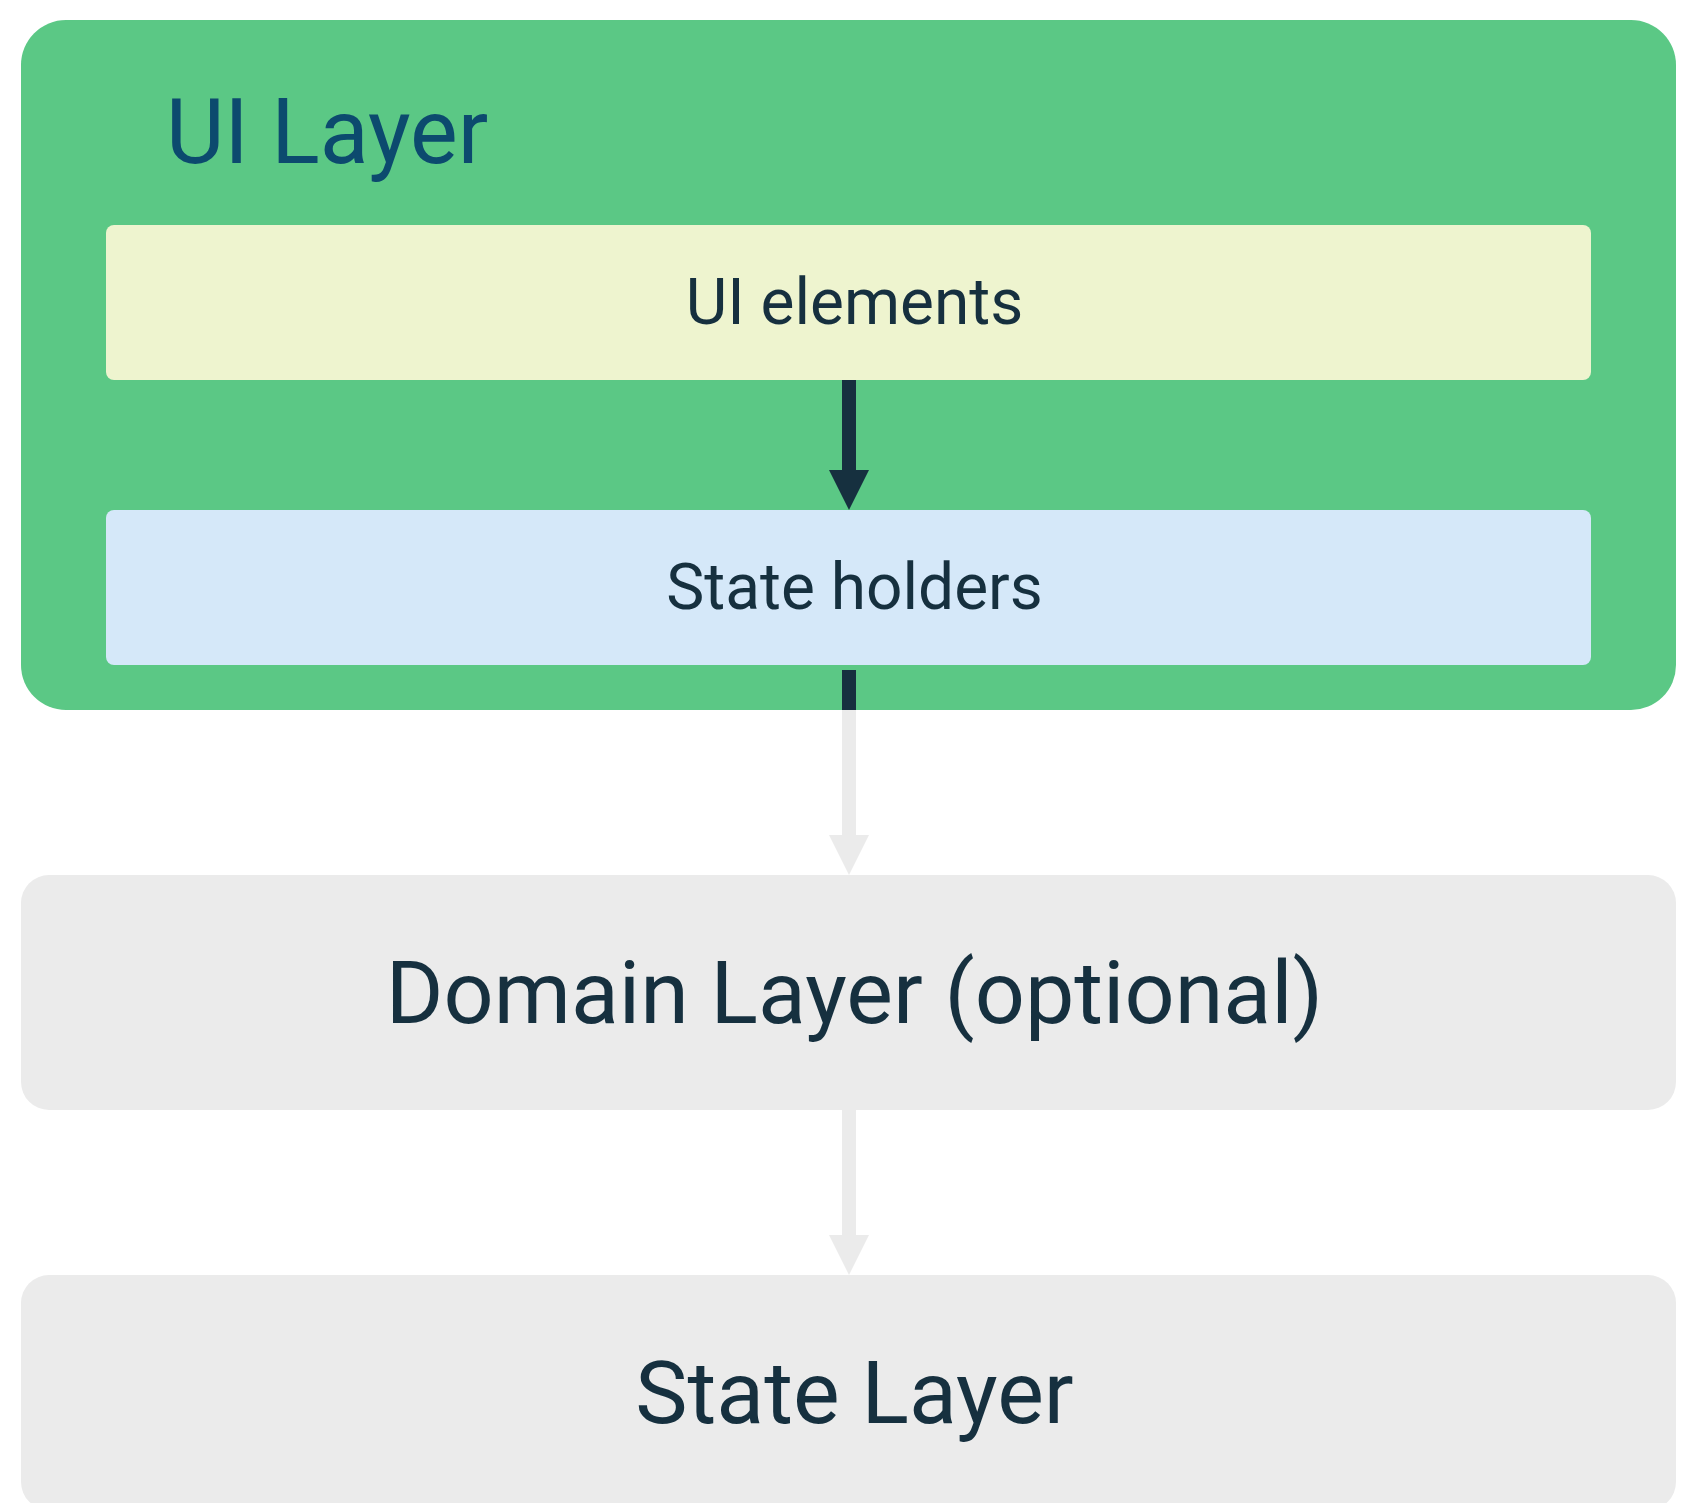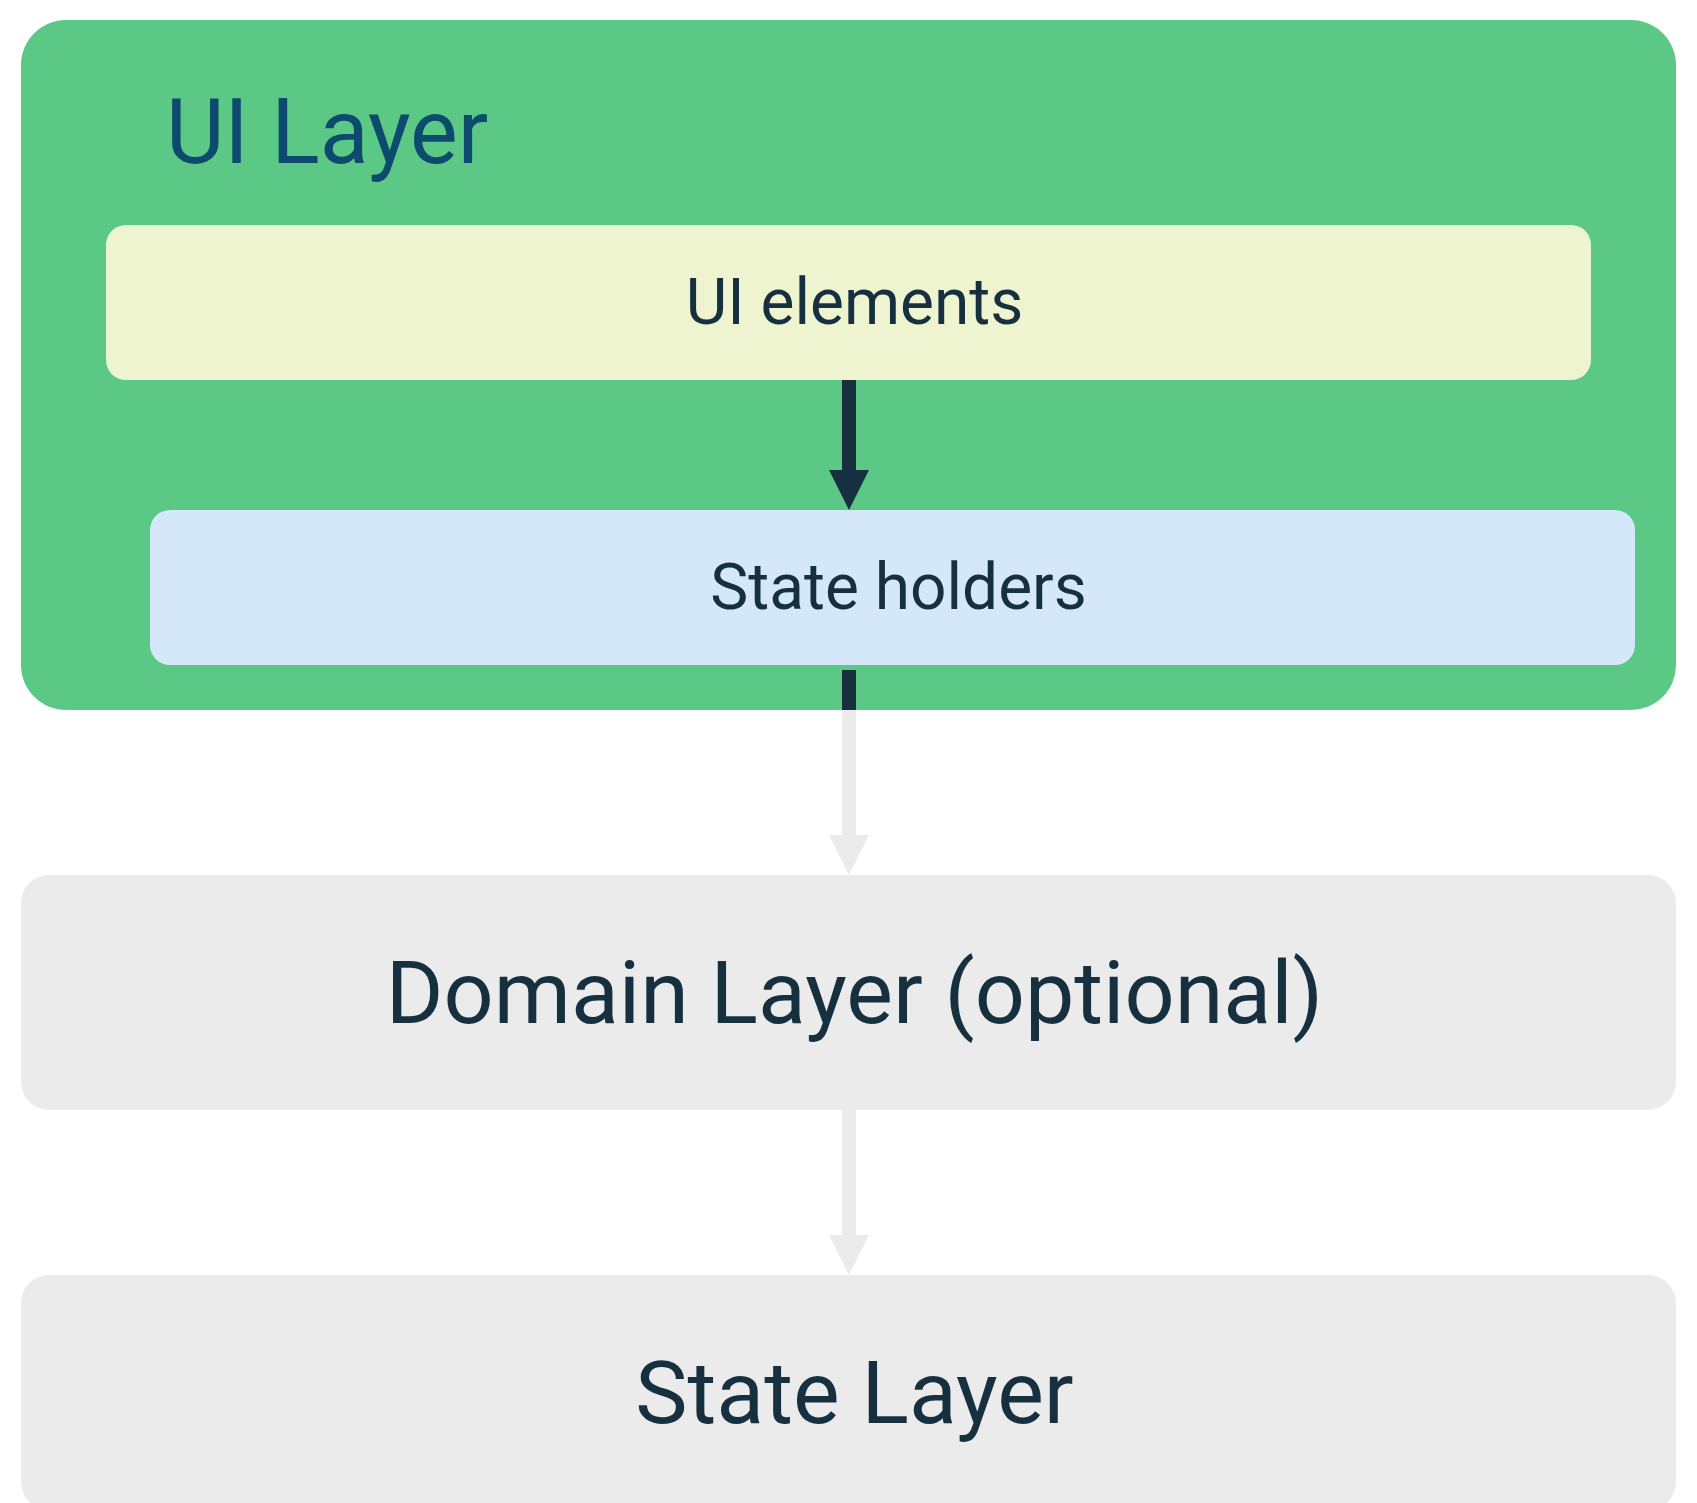--- a/index.html
+++ b/index.html
@@ -30,33 +30,32 @@
     .ui-layer-title {
       color: #0c4a6e;
       font-size: 90px;
       font-weight: 400;
       margin-left: 60px;
       margin-bottom: 40px;
       margin-top: 20px;
     }
     .inner-box {
       width: 100%;
-      border-radius: 20px;
+      border-radius: 8px;
       display: flex;
       align-items: center;
       justify-content: center;
       height: 155px;
       padding-left: 12px;
     }
     .ui-elements-box {
       background: #eef4cf;
     }
     .state-holders-box {
       background: #d5e8f9;
-      margin-left: 44px;
     }
     .inner-label {
       color: #16303f;
       font-size: 64px;
       font-weight: 400;
     }
     .arrow-spacer {
       height: 130px;
       display: flex;
       align-items: center;

